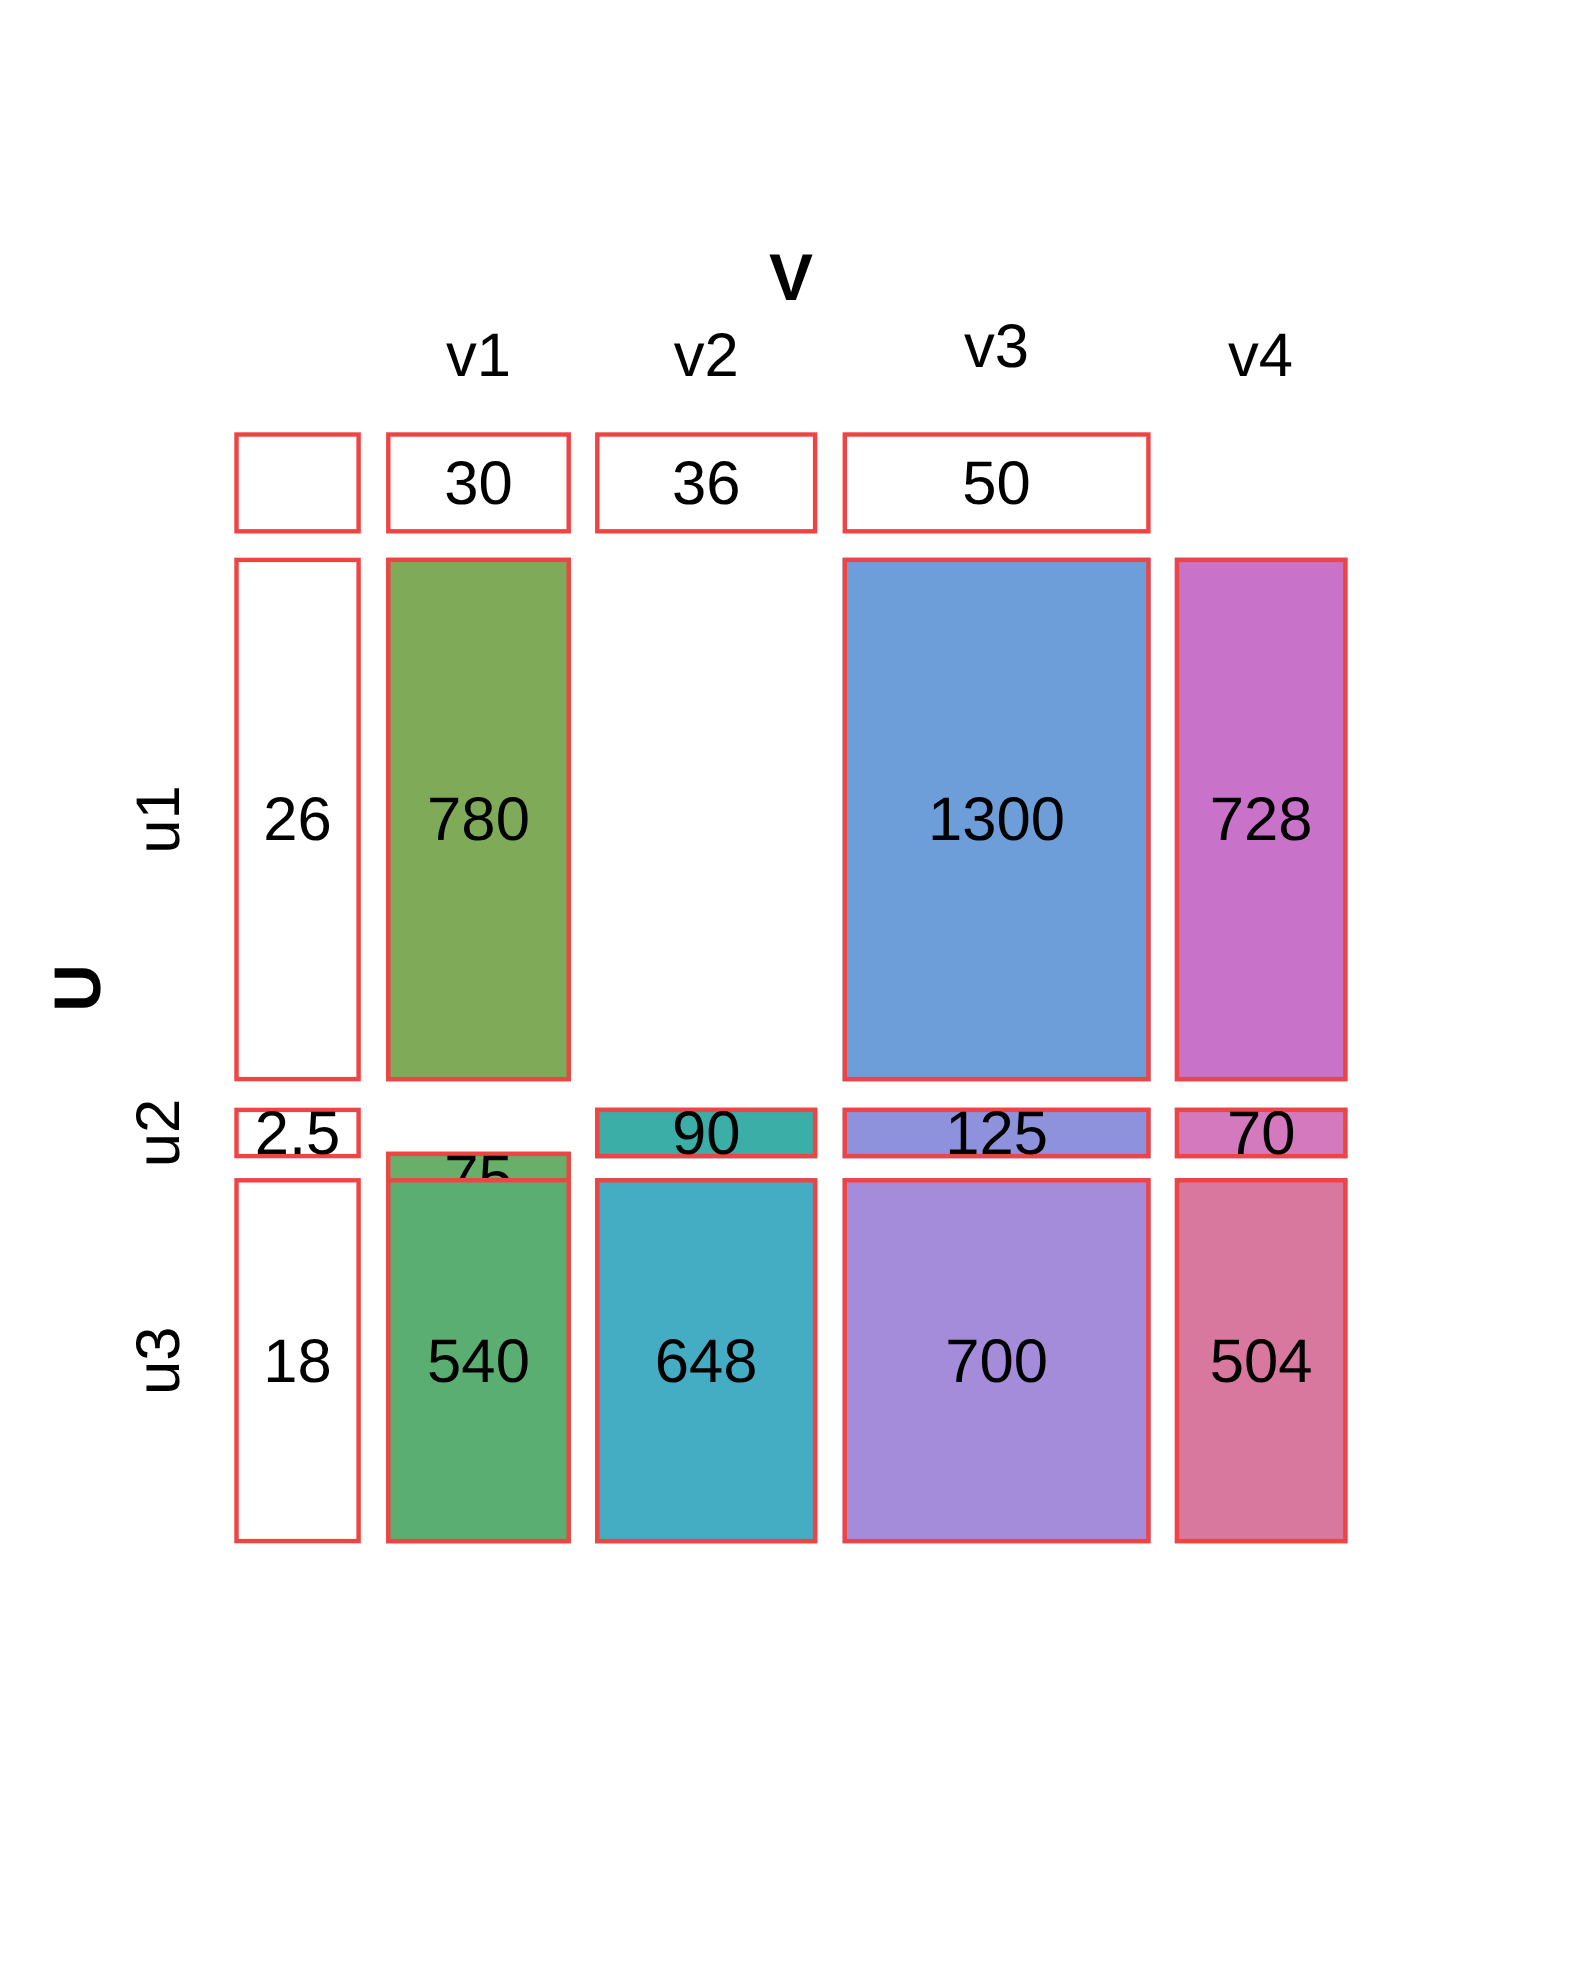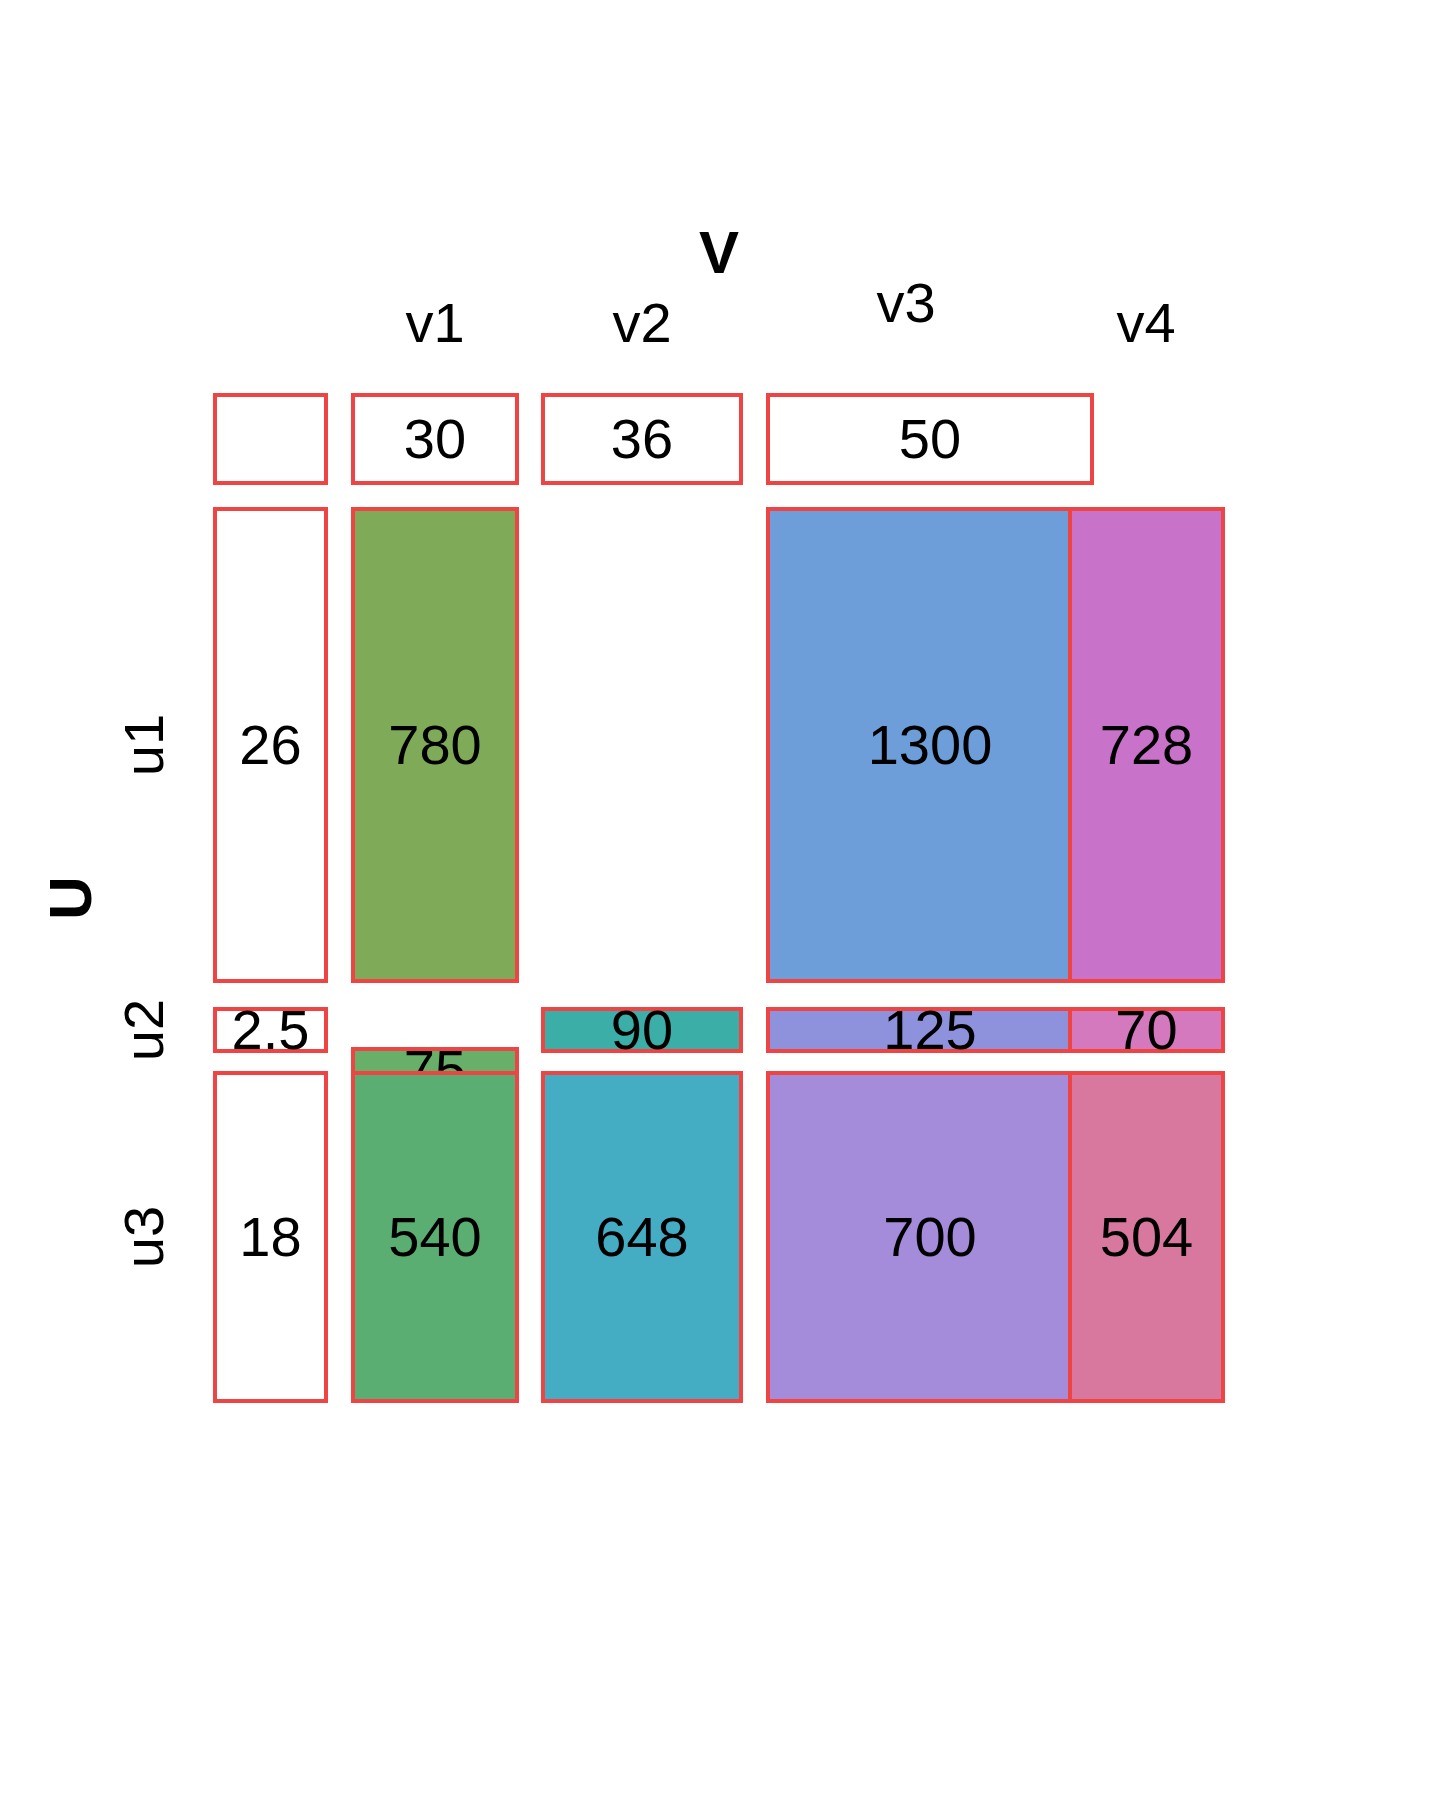--- a/index.html
+++ b/index.html
@@ -21,21 +21,21 @@
     justify-content:center;
     font-size:56px;
     line-height:1;
     overflow:visible;
     white-space:nowrap;
   }
   
   .col-m{left:213px;width:115px;}
   .col-1{left:351px;width:168px;}
   .col-2{left:541px;width:202px;}
-  .col-3{left:766px;width:328px;}
+  .col-3{left:766px;width:280px;}
   .col-4{left:1068px;width:157px;}
   
   .row-h{top:393px;height:92px;}
   .row-1{top:507px;height:476px;}
   .row-2{top:1007px;height:46px;}
   .row-3{top:1071px;height:332px;}
 
   .axis-title{
     position:absolute;
     font-size:60px;
@@ -46,21 +46,21 @@
   .cat-label{
     position:absolute;
     font-size:56px;
     transform:translate(-50%,-50%);
     white-space:nowrap;
   }
   .cat-label.rot{transform:translate(-50%,-50%) rotate(-90deg);}
 
   .vlab-1{left:435px;top:322px;text-align:right;}
   .vlab-2{left:642px;top:322px;}
-  .vlab-3{left:906px;top:302px;text-align:center;}
+  .vlab-3{left:906px;top:314px;text-align:center;}
   .vlab-4{left:1146px;top:322px;}
 
   .ulab-1{left:143px;top:745px;}
   .ulab-2{left:143px;top:1030px;}
   .ulab-3{left:143px;top:1237px;}
 
   .vtitle{left:719px;top:252px;}
   .utitle{left:70px;top:898px;}
 </style>
 </head>

